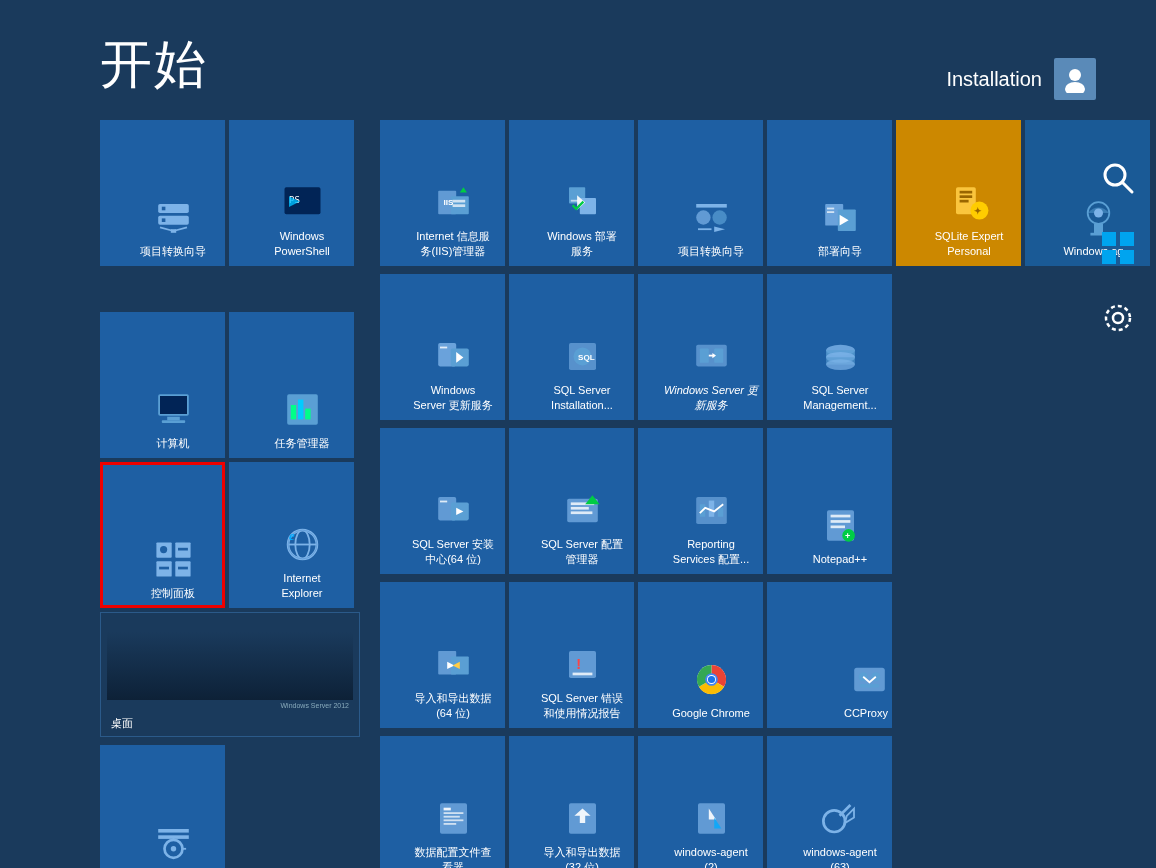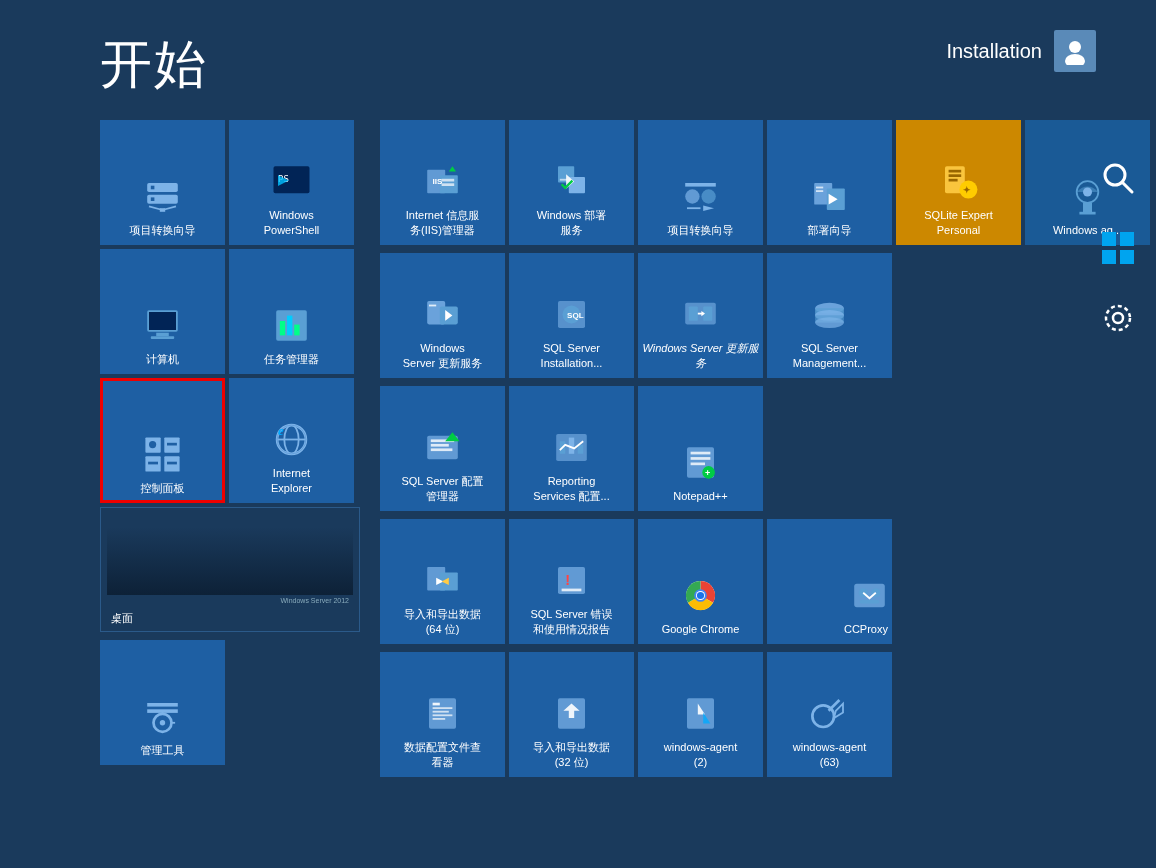--- a/index.html
+++ b/index.html
@@ -9,21 +9,21 @@
       background-color: #1a3a5c;
       font-family: 'Segoe UI', Arial, sans-serif;
       overflow: hidden;
       position: relative;
     }
 
     
     .header {
       display: flex;
       justify-content: space-between;
-      align-items: flex-start;
+      align-items: flex-end;
       padding: 30px 60px 20px 100px;
     }
     .header-title {
       font-size: 52px;
       font-weight: 200;
       color: white;
       letter-spacing: 2px;
     }
     .header-user {
       display: flex;
@@ -61,21 +61,22 @@
       align-items: center;
       justify-content: flex-end;
       padding-bottom: 8px;
       cursor: pointer;
       position: relative;
       overflow: hidden;
     }
 
     .tile-sm {
       width: 125px;
-      height: 125px;
+      height: 146px;
+      padding-left: 21px;
     }
 
     .tile-label {
       color: white;
       font-size: 11px;
       text-align: center;
       margin-top: 4px;
       line-height: 1.3;
       padding: 0 4px;
     }
@@ -173,21 +174,21 @@
       <div class="tile tile-sm" style="background:#1e5fa3;">
         <svg class="icon-svg-sm" viewBox="0 0 50 50" fill="white">
           <rect x="5" y="8" width="40" height="30" rx="2" fill="#012456"></rect>
           <text x="10" y="26" font-size="10" fill="white" font-family="monospace">PS</text>
           <polygon points="10,30 22,24 10,18" fill="#00bfff" opacity="0.8"></polygon>
         </svg>
         <span class="tile-label">Windows<br>PowerShell</span>
       </div>
     </div>
 
-    <div style="display:flex; gap:4px;">
+    <div style="display:flex; gap:4px;margin-top:42px;">
       <div class="tile tile-sm" style="background:#1e5fa3;">
         <svg class="icon-svg-sm" viewBox="0 0 50 50" fill="white">
           <rect x="8" y="8" width="34" height="24" rx="2" fill="#5a9fd4"></rect>
           <rect x="10" y="10" width="30" height="20" fill="#012456"></rect>
           <rect x="18" y="33" width="14" height="4" fill="#5a9fd4"></rect>
           <rect x="12" y="37" width="26" height="3" rx="1" fill="#5a9fd4"></rect>
         </svg>
         <span class="tile-label">计算机</span>
       </div>
       <div class="tile tile-sm" style="background:#1e5fa3;">
@@ -365,20 +366,29 @@
           <rect x="9" y="26" width="32" height="8" fill="#5a9fd4" opacity="0.6"></rect>
           <ellipse cx="25" cy="34" rx="16" ry="6" fill="#7db3e8" opacity="0.7"></ellipse>
         </svg>
         <span class="tile-label">SQL Server<br>Management...</span>
       </div>
     </div>
 
     <div style="display:flex; gap:4px;">
       <div class="tile tile-sm" style="background:#1e5fa3;">
         <svg class="icon-svg-sm" viewBox="0 0 50 50">
+          <rect x="8" y="10" width="20" height="26" rx="2" fill="#7db3e8" opacity="0.7"></rect>
+          <rect x="22" y="16" width="20" height="20" rx="2" fill="#5a9fd4"></rect>
+          <polygon points="28,22 36,26 28,30" fill="white"></polygon>
+          <rect x="10" y="14" width="8" height="2" fill="white" opacity="0.8"></rect>
+        </svg>
+        <span class="tile-label">SQL Server 安装<br>中心(64 位)</span>
+      </div>
+      <div class="tile tile-sm" style="background:#1e5fa3;">
+        <svg class="icon-svg-sm" viewBox="0 0 50 50">
           <rect x="8" y="12" width="34" height="26" rx="2" fill="#7db3e8" opacity="0.7"></rect>
           <rect x="12" y="16" width="26" height="3" fill="white" opacity="0.8"></rect>
           <rect x="12" y="21" width="20" height="3" fill="white" opacity="0.8"></rect>
           <rect x="12" y="26" width="24" height="3" fill="white" opacity="0.8"></rect>
           <polygon points="36,8 44,18 28,18" fill="#00cc44"></polygon>
         </svg>
         <span class="tile-label">SQL Server 配置<br>管理器</span>
       </div>
       <div class="tile tile-sm" style="background:#1e5fa3;">
         <svg class="icon-svg-sm" viewBox="0 0 50 50">

